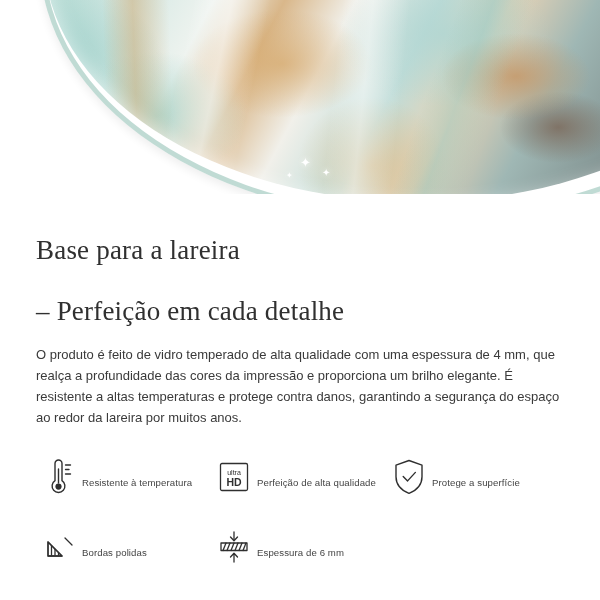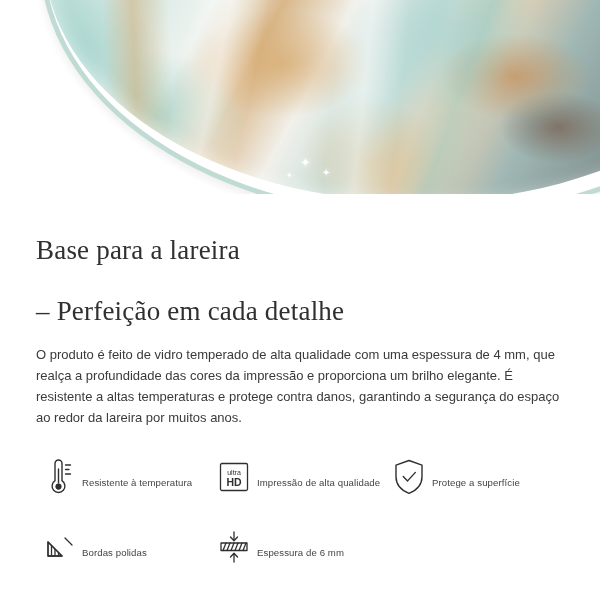--- a/index.html
+++ b/index.html
@@ -187,21 +187,21 @@
       </div>
 
       <div class="feature">
         <div class="feature-icon">
           <svg width="40" height="36" viewBox="0 0 40 36" fill="none" stroke="#2f2f2f" stroke-width="1.3">
             <rect x="6.5" y="4.5" width="27" height="27" rx="1.5"></rect>
             <text x="20" y="16" text-anchor="middle" font-family="Liberation Sans, sans-serif" font-size="7" fill="#2f2f2f" stroke="none">ultra</text>
             <text x="20" y="27" text-anchor="middle" font-family="Liberation Sans, sans-serif" font-size="10.5" font-weight="bold" fill="#2f2f2f" stroke="none">HD</text>
           </svg>
         </div>
-        <div class="feature-label">Impressão de alta qualidade</div>
+        <div class="feature-label">Perfeição de alta qualidade</div>
       </div>
 
       <div class="feature">
         <div class="feature-icon">
           <svg width="38" height="40" viewBox="0 0 38 40" fill="none" stroke="#2f2f2f" stroke-width="1.4" stroke-linecap="round" stroke-linejoin="round">
             <path d="M19 3.5 L32 8.2 v11.5 c0 8.2 -5.6 13.6 -13 16.6 c-7.4 -3 -13 -8.4 -13 -16.6 V8.2 z"></path>
             <polyline points="13.2,19.5 17.6,23.9 25.4,15.4"></polyline>
           </svg>
         </div>
         <div class="feature-label">Protege a superfície</div>

